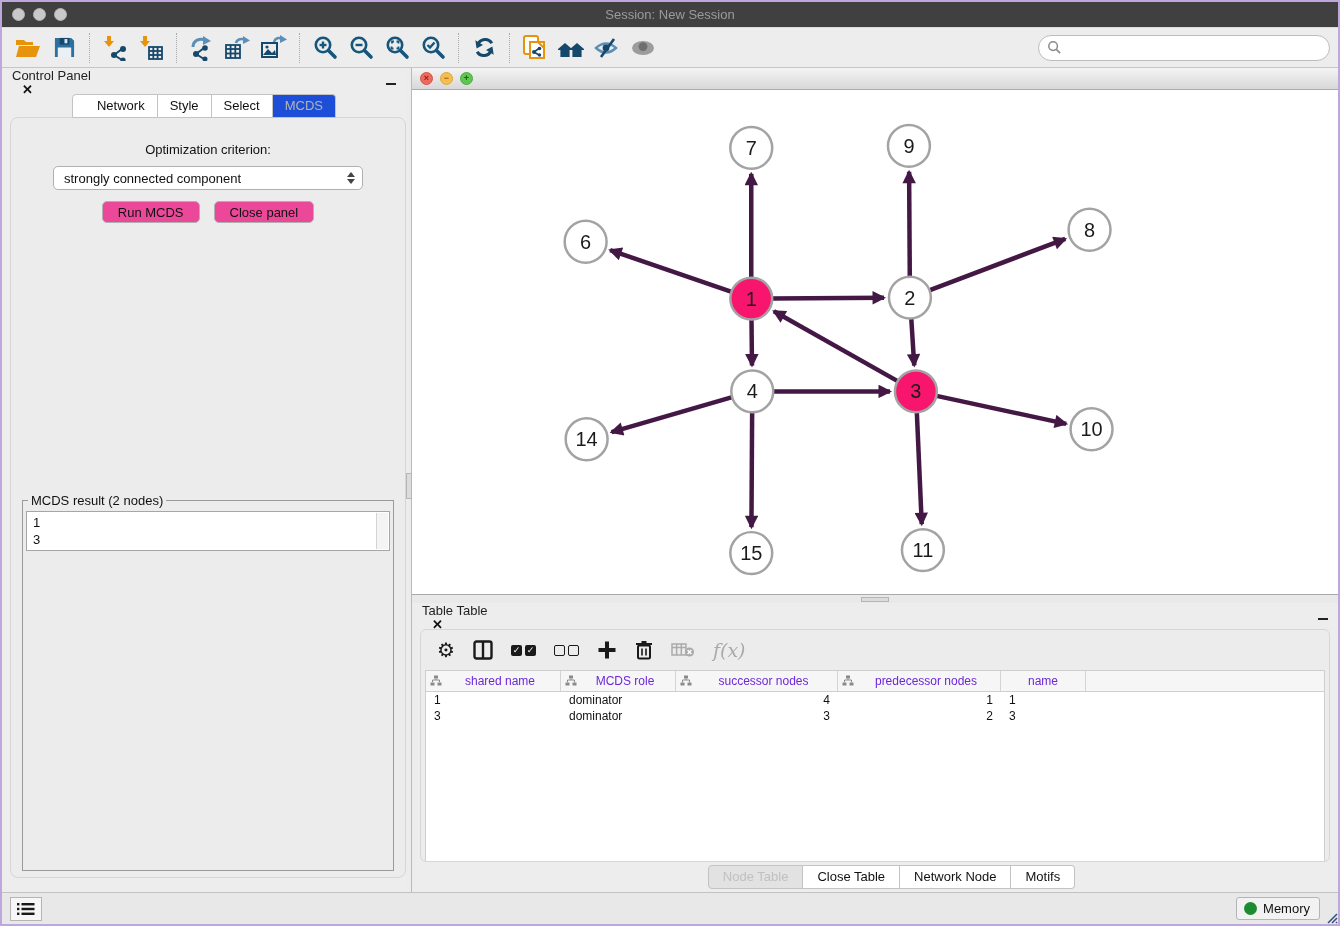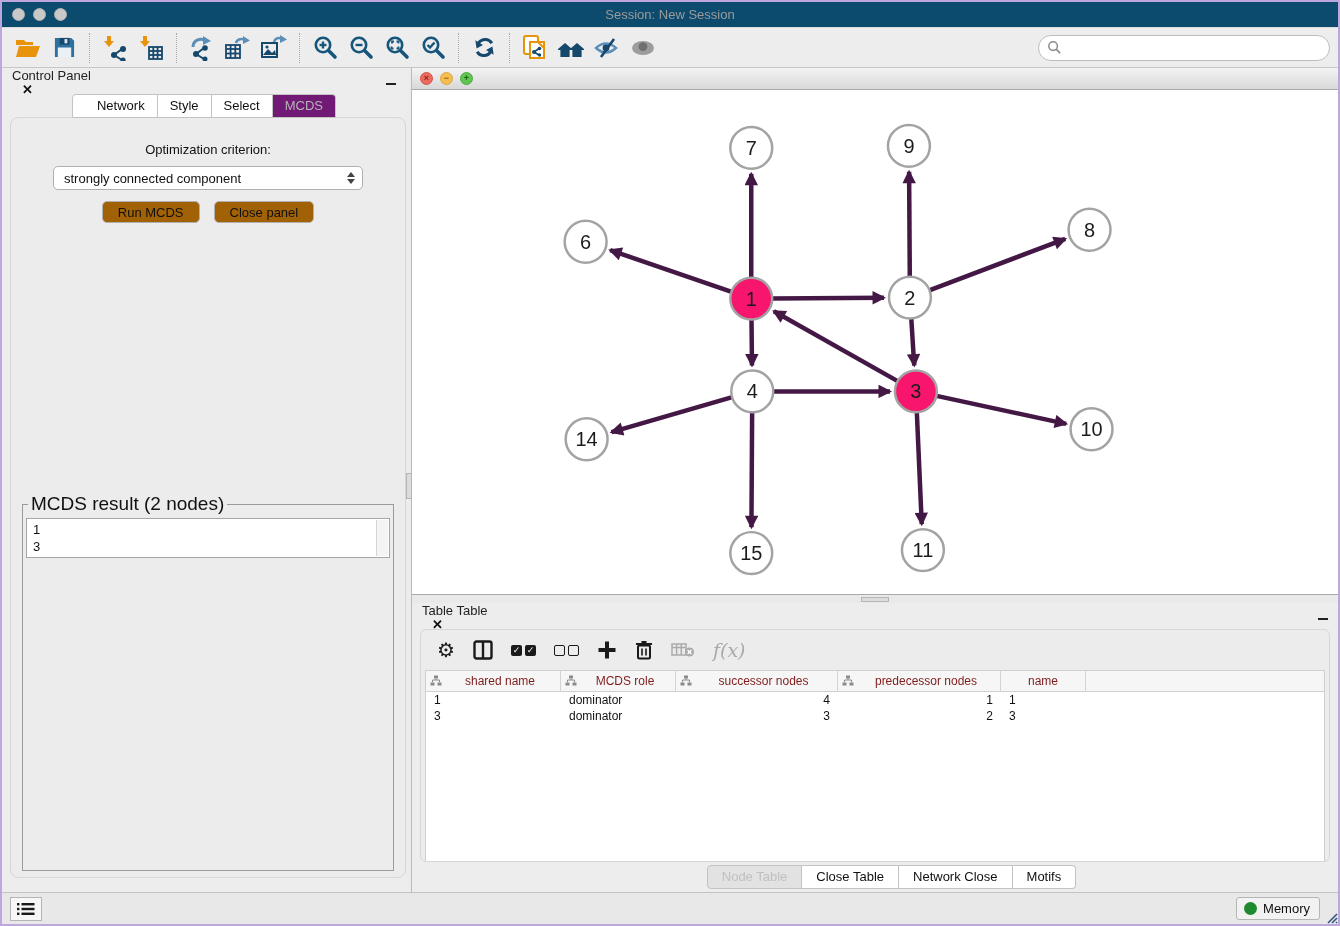--- a/index.html
+++ b/index.html
@@ -1,20 +1,20 @@
 <!DOCTYPE html>
 <html><head>
 <meta charset="utf-8">
 <style>
   * { box-sizing: border-box; margin: 0; padding: 0; }
   html,body { width:1340px; height:926px; font-family:"Liberation Sans",sans-serif; }
   .window { width:1340px; height:926px; border:2px solid #bda7dd; display:flex; flex-direction:column; background:#ededed; overflow:hidden; }
 
   
-  .titlebar { height:26px; flex:0 0 26px; display:flex; align-items:center; position:relative; background:#0c4a6e; border-bottom:1px solid #dcdcdc; }
+  .titlebar { height:26px; flex:0 0 26px; display:flex; align-items:center; position:relative; background:#404040; border-bottom:1px solid #dcdcdc; }
   .lights { display:flex; gap:8px; margin-left:10px; }
   .light { width:13px; height:13px; border-radius:50%; background:#c9c9c9; border:1px solid #b2b2b2; }
   .win-title { position:absolute; left:0; right:0; text-align:center; font-size:13px; color:#9b9b9b; }
 
   
   .toolbar { height:40px; flex:0 0 40px; display:flex; align-items:center; background:#ededed; border-bottom:1px solid #c6c6c6; padding:0 8px; }
   .tbtn { width:36px; height:32px; display:flex; align-items:center; justify-content:center; background:transparent; border:none; cursor:default; }
   .sep { width:1px; height:30px; border-left:1px dotted #a9a9a9; margin:0 7px; }
   .search-wrap { margin-left:auto; width:292px; height:26px; border:1px solid #bdbdbd; border-radius:13px; background:#fff; display:flex; align-items:center; padding-left:8px; }
   .search-wrap input { border:none; outline:none; flex:1; height:20px; font-size:13px; background:transparent; }
@@ -25,32 +25,32 @@
   
   .cp-col { width:404px; flex:0 0 404px; display:flex; flex-direction:column; background:#ededed; }
   .panel-head { height:26px; display:flex; align-items:flex-start; padding:0 10px; font-size:13px; color:#222;flex-direction:column; }
   .panel-head .flo { margin-left:auto; }
   .flo { width:10px; height:10px; border:1.5px solid #222; display:inline-block; }
   .clo { font-size:13px; font-weight:bold; color:#111; margin-left:10px; line-height:10px; }
   .cp-tabs { display:flex; justify-content:center; position:relative; z-index:2; margin-bottom:-1px; }
   .tab { font-size:13px; padding:3px 12px 4px; background:#fff; border:1px solid #c3c3c3; border-left:none; color:#111; }
   .tab:first-child { border-left:1px solid #c3c3c3; border-top-left-radius:4px;padding-left:24px; }
   .tab:last-child { border-top-right-radius:4px; }
-  .tab.active { background:#701a75; color:#b4b4b4; }
+  .tab.active { background:#1d4ed8; color:#b4b4b4; }
   .cp-body { flex:1; margin:0 0 14px 8px; background:#ececec; border:1px solid #d6d6d6; border-radius:8px; display:flex; flex-direction:column; align-items:center; padding:10px 6px 6px; min-height:0; }
   .opt-label { font-size:13px; margin-top:14px; color:#111; }
   .dropdown { margin-top:9px; width:310px; height:24px; background:#fff; border:1px solid #b0b0b0; border-radius:5px; display:flex; align-items:center; font-size:13px; padding-left:10px; color:#111; }
   .dd-arrows { margin-left:auto; margin-right:7px; display:flex; flex-direction:column; gap:2px; }
   .dd-arrows i { width:0; height:0; border-left:4px solid transparent; border-right:4px solid transparent; }
   .dd-up { border-bottom:5px solid #444; }
   .dd-down { border-top:5px solid #444; }
   .btn-row { margin-top:11px; display:flex; gap:14px; }
-  .pbtn { height:22px; background:#a16207; border:1px solid #b0b0b0; border-radius:5px; font-size:13px; padding:0 15px; color:#111; }
+  .pbtn { height:22px; background:#ec4899; border:1px solid #b0b0b0; border-radius:5px; font-size:13px; padding:0 15px; color:#111; }
   .result-fs { margin-top:auto; width:372px; height:378px; border:1px solid #9a9a9a; padding:3px; display:flex; }
-  .result-fs legend { font-size:19px; padding:0 3px; margin-left:2px; color:#111; }
+  .result-fs legend { font-size:13px; padding:0 3px; margin-left:2px; color:#111; }
   .result-list { flex:1; background:#fff; border:1px solid #a6a6a6; position:relative; font-size:13px; padding:2px 6px; color:#111; }
   .result-list .scrolltrack { position:absolute; top:1px; bottom:1px; right:1px; width:12px; background:#f4f4f4; border-left:1px solid #d4d4d4; }
   .result-item { line-height:17px; }
 
   
   .vdiv { width:6px; flex:0 0 6px; background:#ececec; border-right:1px solid #b9b9b9; position:relative; }
   .vdiv .handle { position:absolute; top:405px; left:0; width:6px; height:26px; background:#dcdcdc; border:1px solid #b5b5b5; }
 
   
   .right-col { flex:1; display:flex; flex-direction:column; min-width:0; }
@@ -75,21 +75,21 @@
   .table-panel { flex:1; display:flex; flex-direction:column; background:#ededed; min-height:0; }
   .tp-container { flex:1; margin:0 8px; background:#ececec; border:1px solid #d6d6d6; border-radius:6px; display:flex; flex-direction:column; min-height:0; }
   .tp-toolbar { height:40px; flex:0 0 40px; display:flex; align-items:center; gap:18px; padding:0 16px; }
   .tico { display:flex; align-items:center; justify-content:center; height:26px; }
   .chk { width:11px; height:11px; border-radius:2px; display:inline-block; }
   .chk.on { background:#1a1a1a; color:#fff; font-size:9px; line-height:11px; text-align:center; }
   .chk.off { border:1.6px solid #1a1a1a; background:transparent; }
   .fx { font-family:"DejaVu Serif",serif; font-style:italic; font-size:19px; color:#a9a9a9; }
   .tp-table { flex:1; margin:0 4px; background:#fff; border:1px solid #cfcfcf; border-bottom:none; overflow:hidden; font-size:12px; }
   .thead { display:flex; background:#f6f6f6; border-bottom:1px solid #cfcfcf; height:21px; }
-  .th { display:flex; align-items:center; border-right:1px solid #d4d4d4; padding:0 4px; color:#7f1d1d; }
+  .th { display:flex; align-items:center; border-right:1px solid #d4d4d4; padding:0 4px; color:#6d28d9; }
   .th .hier { margin-right:2px; flex:0 0 auto; }
   .th .htxt { flex:1; text-align:center; }
   .trow { display:flex; height:16px; align-items:center; color:#111; }
   .td { padding:0 8px; overflow:hidden; white-space:nowrap; }
   .al { text-align:left; } .ar { text-align:right; }
   .tp-tabs { height:30px; flex:0 0 30px; display:flex; align-items:center; justify-content:center; }
   .ttab { font-size:13px; padding:3px 14px 4px; background:#fff; border:1px solid #c3c3c3; border-left:none; color:#111; }
   .ttab:first-child { border-left:1px solid #c3c3c3; border-radius:4px 0 0 4px; }
   .ttab:last-child { border-radius:0 4px 4px 0; }
   .ttab.active { background:#e2e2e2; color:#c0c0c0;margin-left:33px; }
@@ -482,21 +482,21 @@
               <div class="td al" style="width:115px">dominator</div>
               <div class="td ar" style="width:162px">3</div>
               <div class="td ar" style="width:163px">2</div>
               <div class="td al" style="width:85px">3</div>
             </div>
           </div>
         </div>
         <div class="tp-tabs">
           <span class="ttab active">Node Table</span>
           <span class="ttab">Close Table</span>
-          <span class="ttab">Network Close</span>
+          <span class="ttab">Network Node</span>
           <span class="ttab">Motifs</span>
         </div>
       </div>
     </div>
   </div>
 
   <div class="statusbar">
     <button class="list-btn">
       <svg width="18" height="14" viewBox="0 0 18 14">
           <g fill="#1a1a1a">

